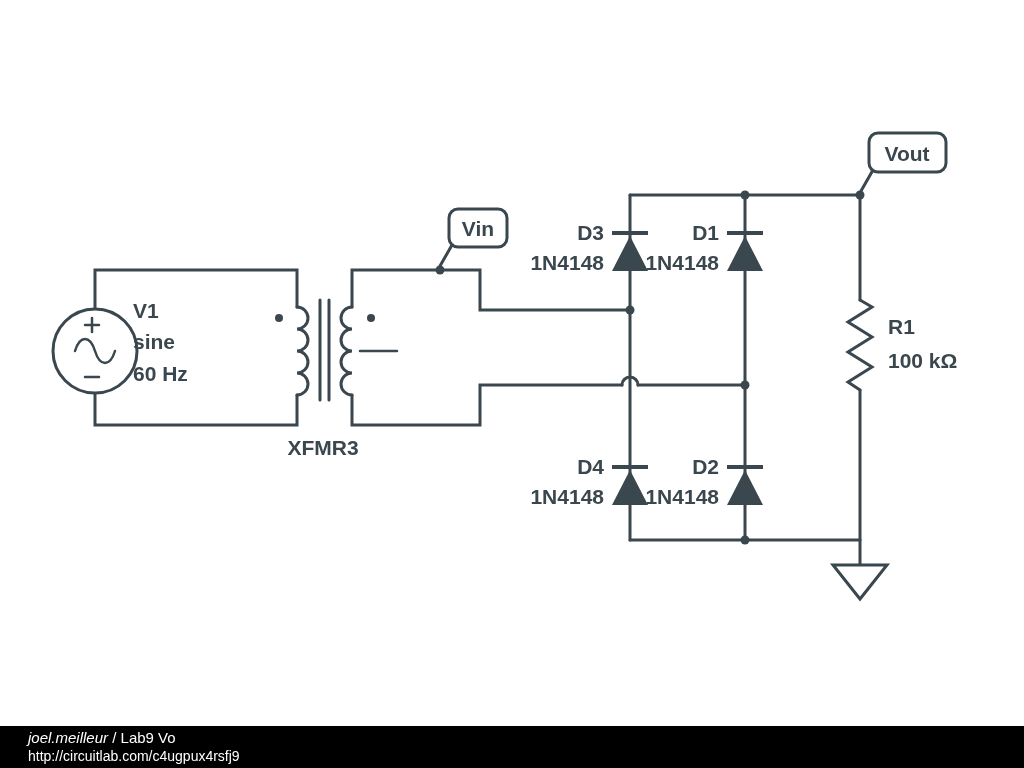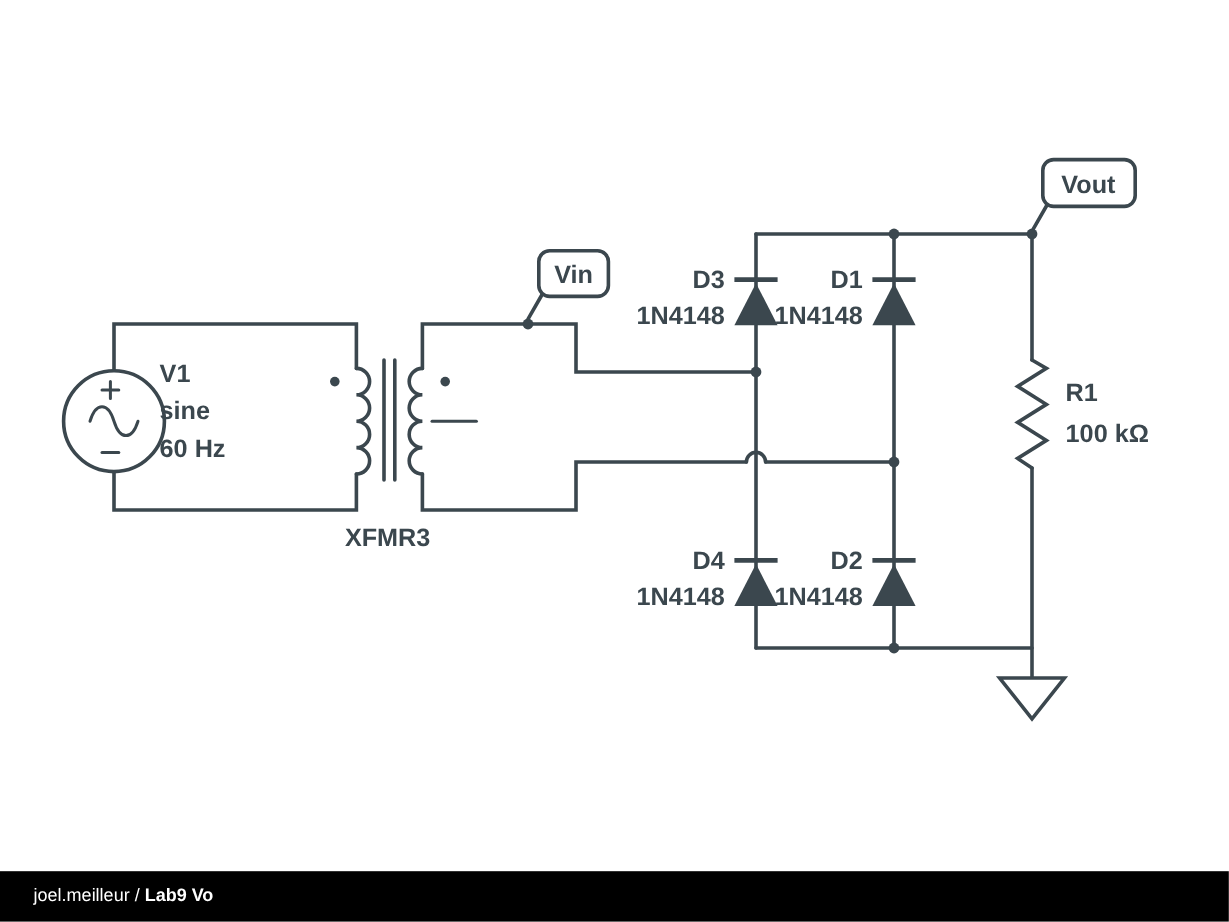--- a/index.html
+++ b/index.html
@@ -28,22 +28,22 @@
     width:1024px; height:42px;
     background:#000000;
     display:flex; align-items:center;
   }
   .logo { margin-left:45px; color:#ffffff; width:150px; flex:0 0 auto; }
   .logo-top { font-size:19px; letter-spacing:4px; line-height:1.05; font-weight:400; }
   .logo-bottom { display:flex; align-items:center; gap:5px; margin-top:1px; }
   .logo-lab { font-size:14px; font-weight:700; letter-spacing:3px; }
   .meta { margin-left:28px; color:#ffffff; line-height:1.25; }
   .meta-line1 { font-size:15px; }
-  .author { }
-  .doc-title { font-weight:700; }
+  .author { font-style:italic; }
+  .doc-title { font-weight:400; }
   .url { font-size:14px; }
 </style>
 </head>
 <body>
 
 <svg class="schematic" width="1024" height="726" viewBox="0 0 1024 726">
 
   <g>
     <path class="wire" d="M95,309 V270 H297 V307"></path>
     <path class="wire" d="M95,393 V425 H297 V395"></path>
@@ -137,14 +137,15 @@
   <g>
     <polygon class="body" points="833,565 887,565 860,599"></polygon>
   </g>
 </svg>
 
 <div class="footer">
   <div class="meta">
     <div class="meta-line1">
       <span class="author">joel.meilleur</span><span> / </span><span class="doc-title">Lab9 Vo</span>
     </div>
+    <div class="url">http://circuitlab.com/c4ugpux4rsfj9</div>
   </div>
 </div>
 
 </body></html>

